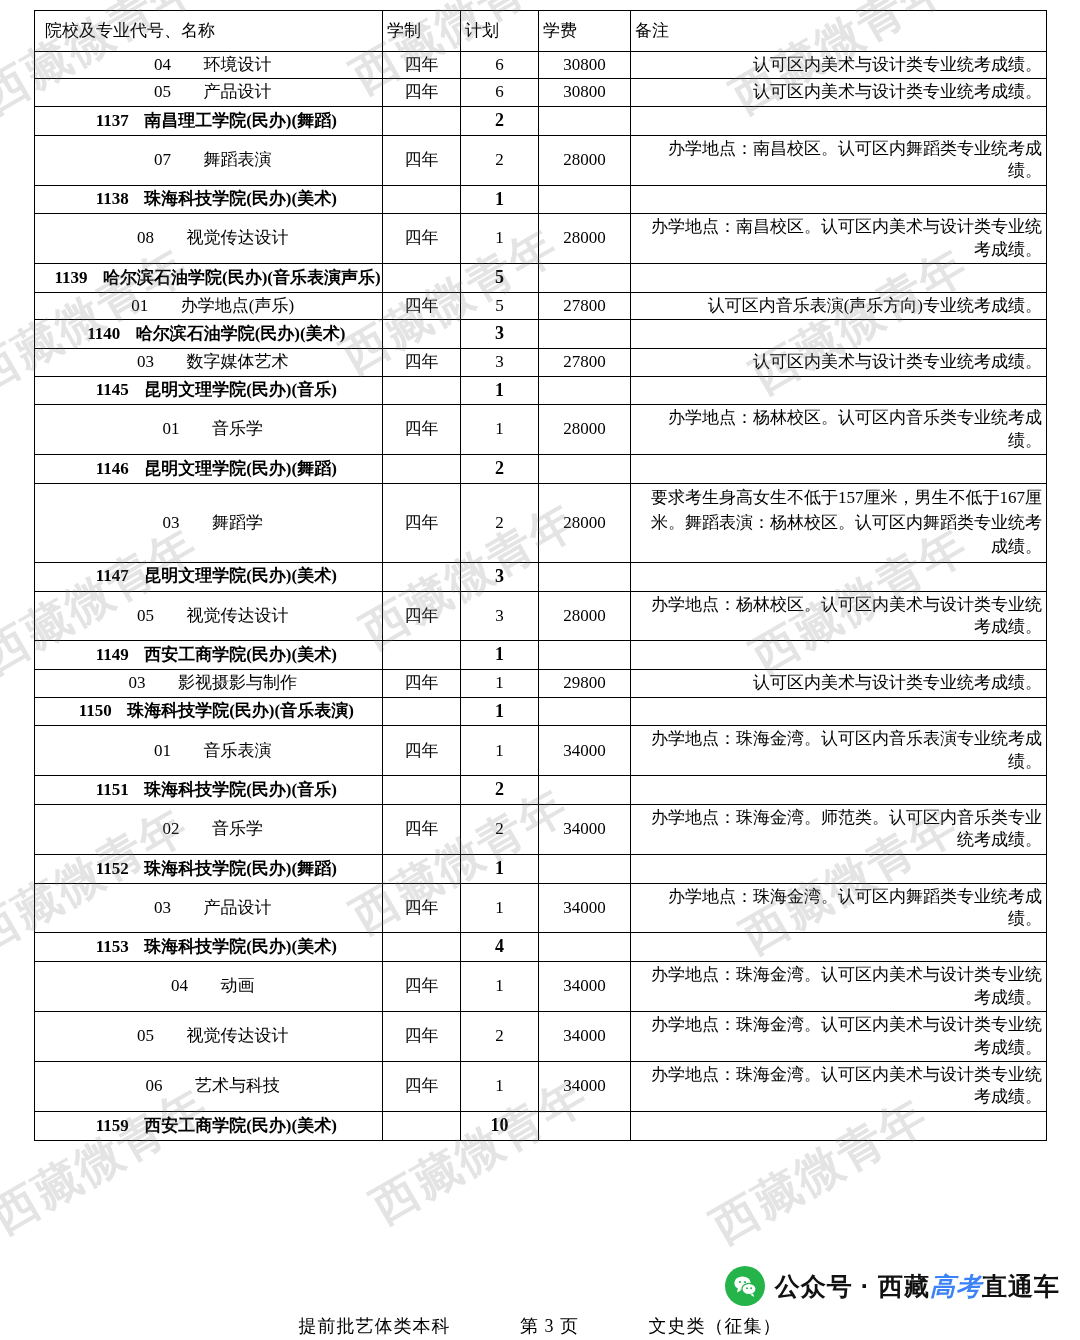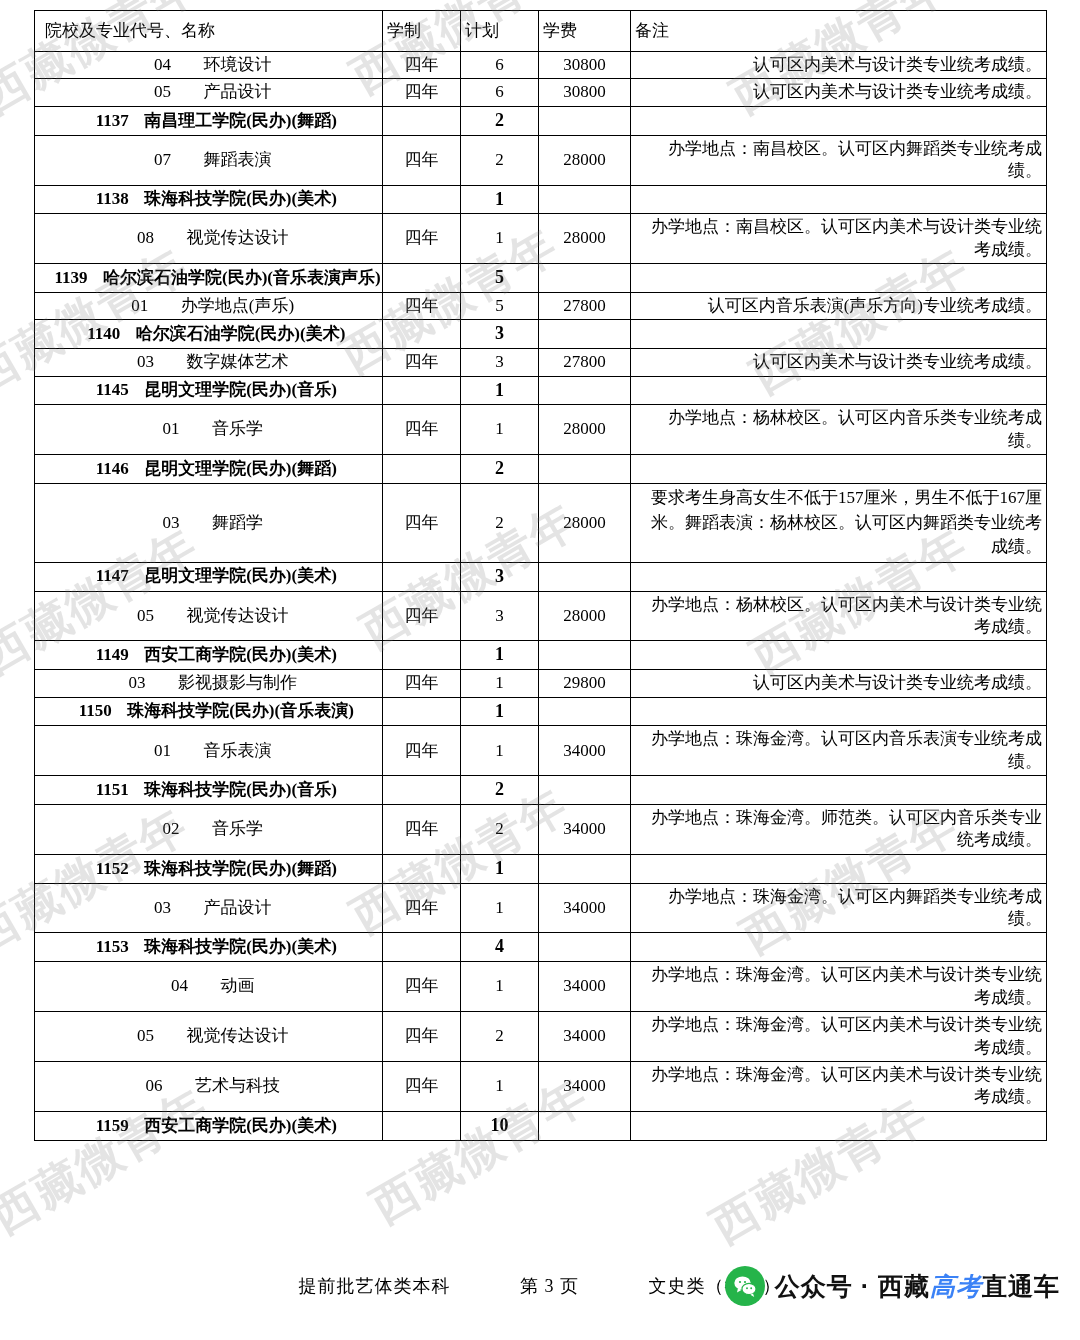--- a/index.html
+++ b/index.html
@@ -120,21 +120,21 @@
   }
   .footer-line {
     position: absolute;
     top: 6px;
     left: 0;
     width: 1080px;
     text-align: center;
     font-size: 18px;
     letter-spacing: 1px;
   }
-  .footer-line span { display: inline-block; }
+  .footer-line span { display: inline-block; margin-top: 40px; }
   .f-left  { margin-right: 64px; }
   .f-mid   { margin-right: 64px; text-align: center; }
 
   .badge {
     position: absolute;
     right: 20px;
     top: -2px;
     display: flex;
     align-items: center;
     gap: 10px;

